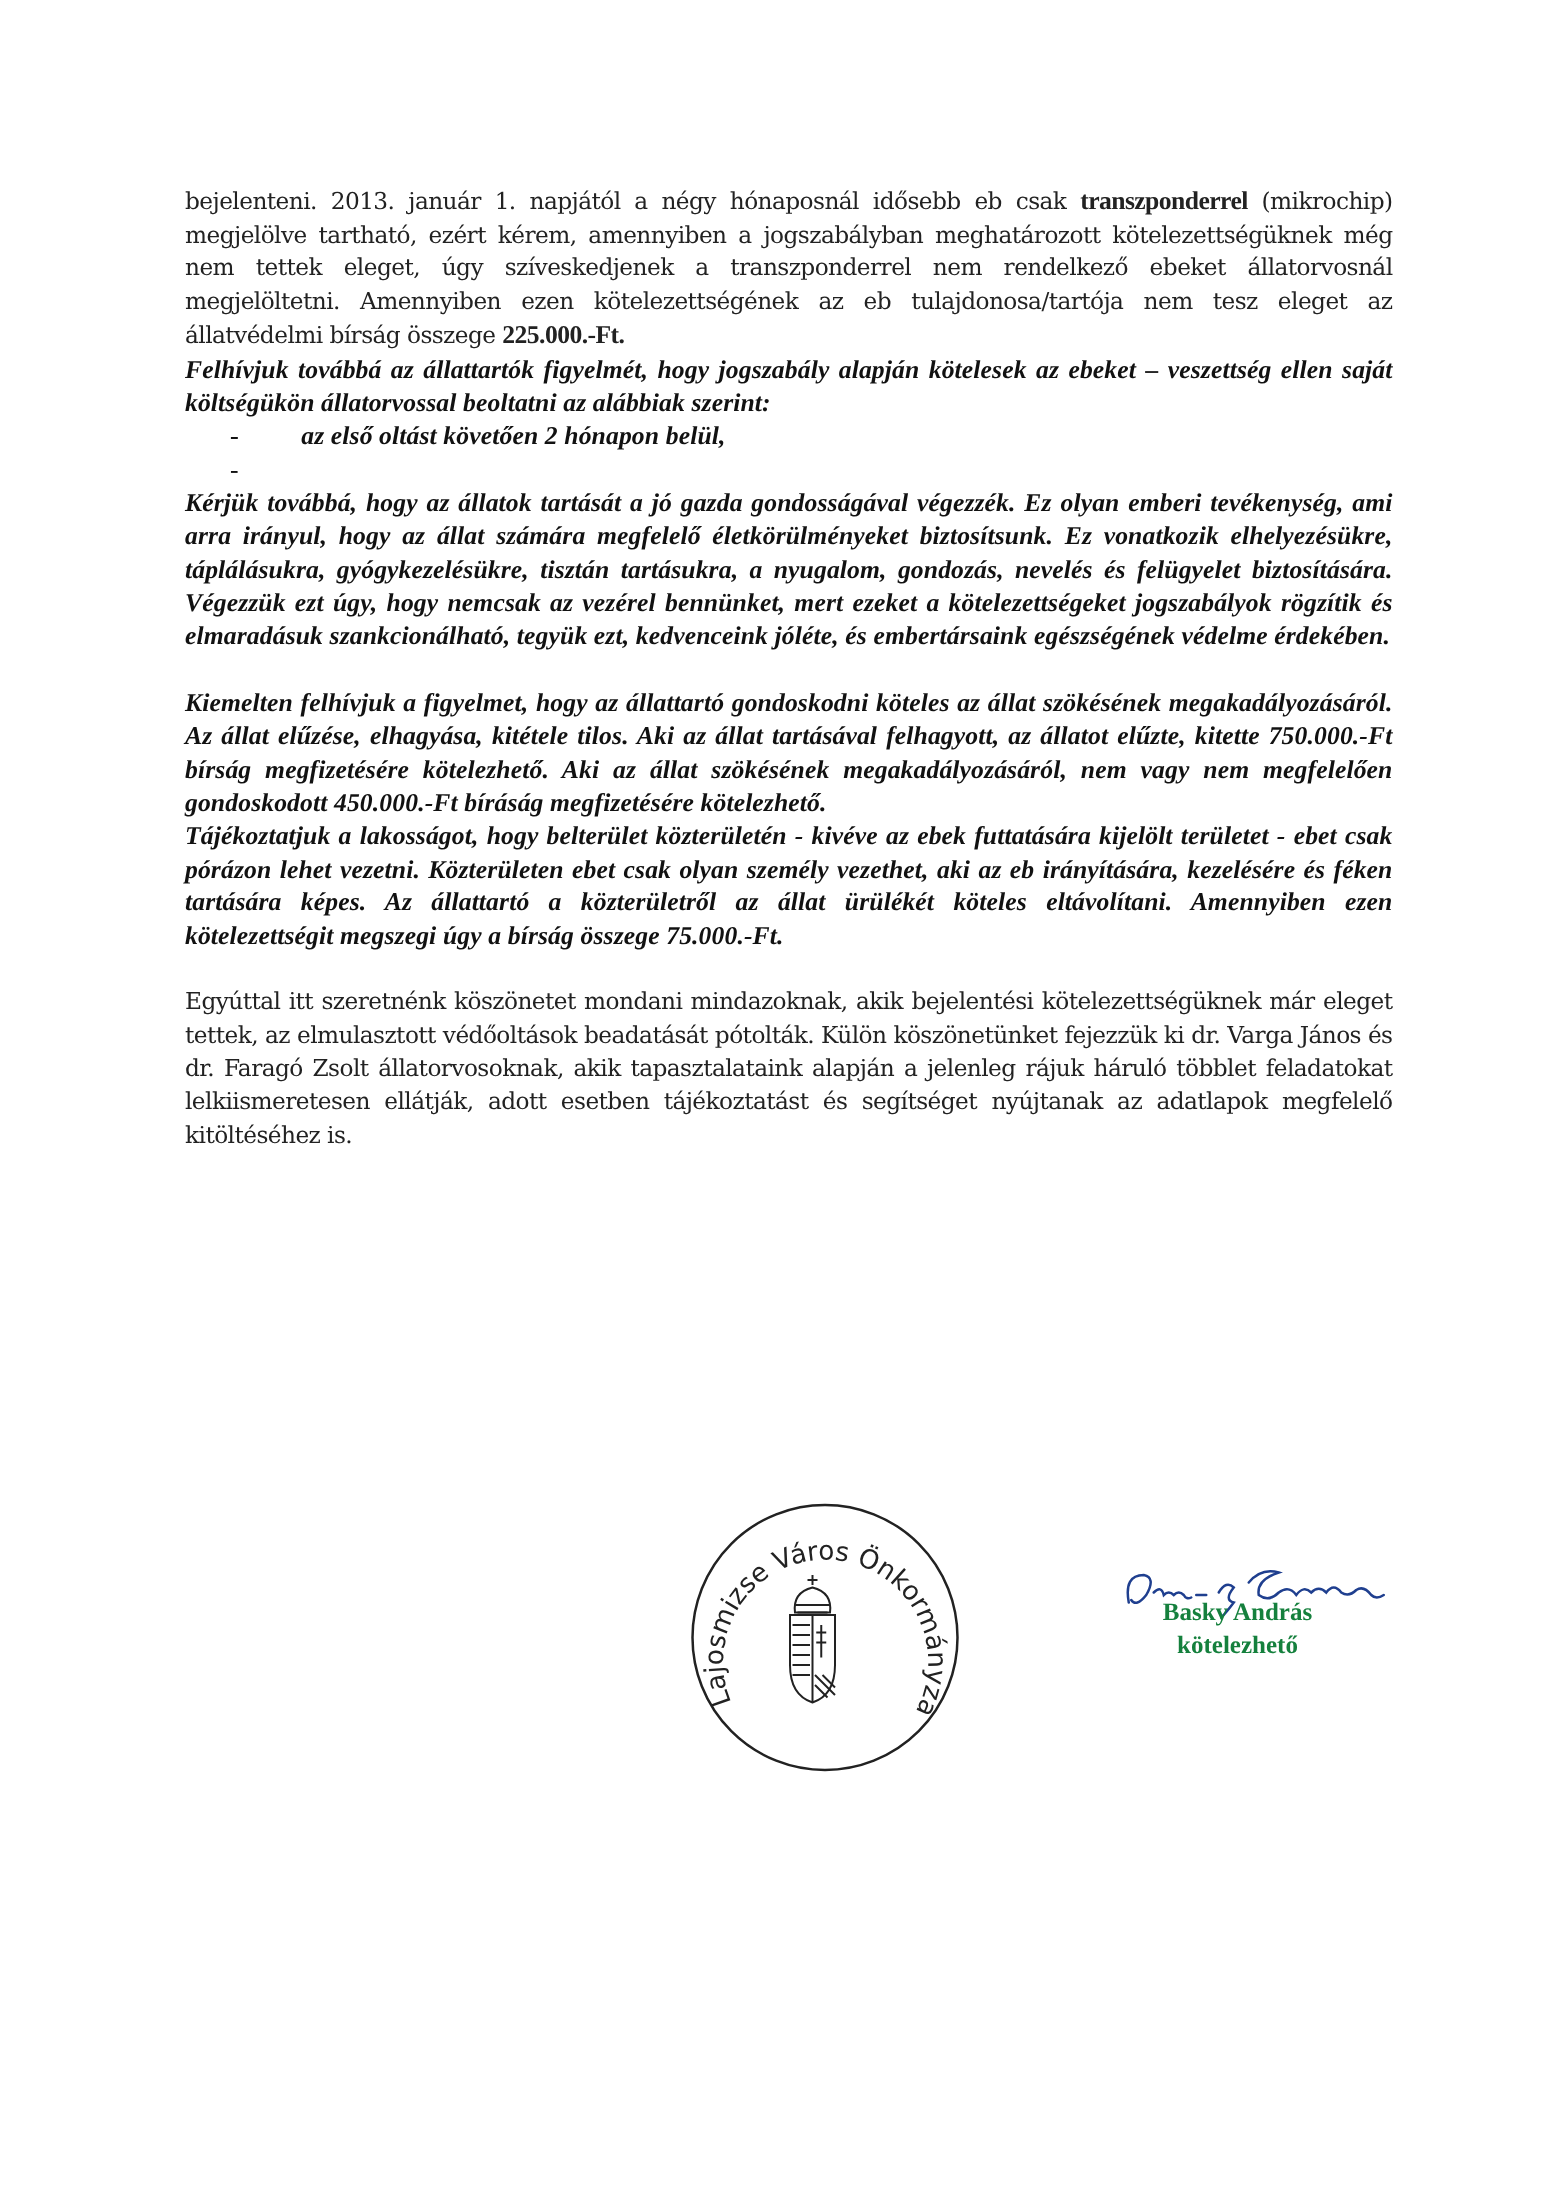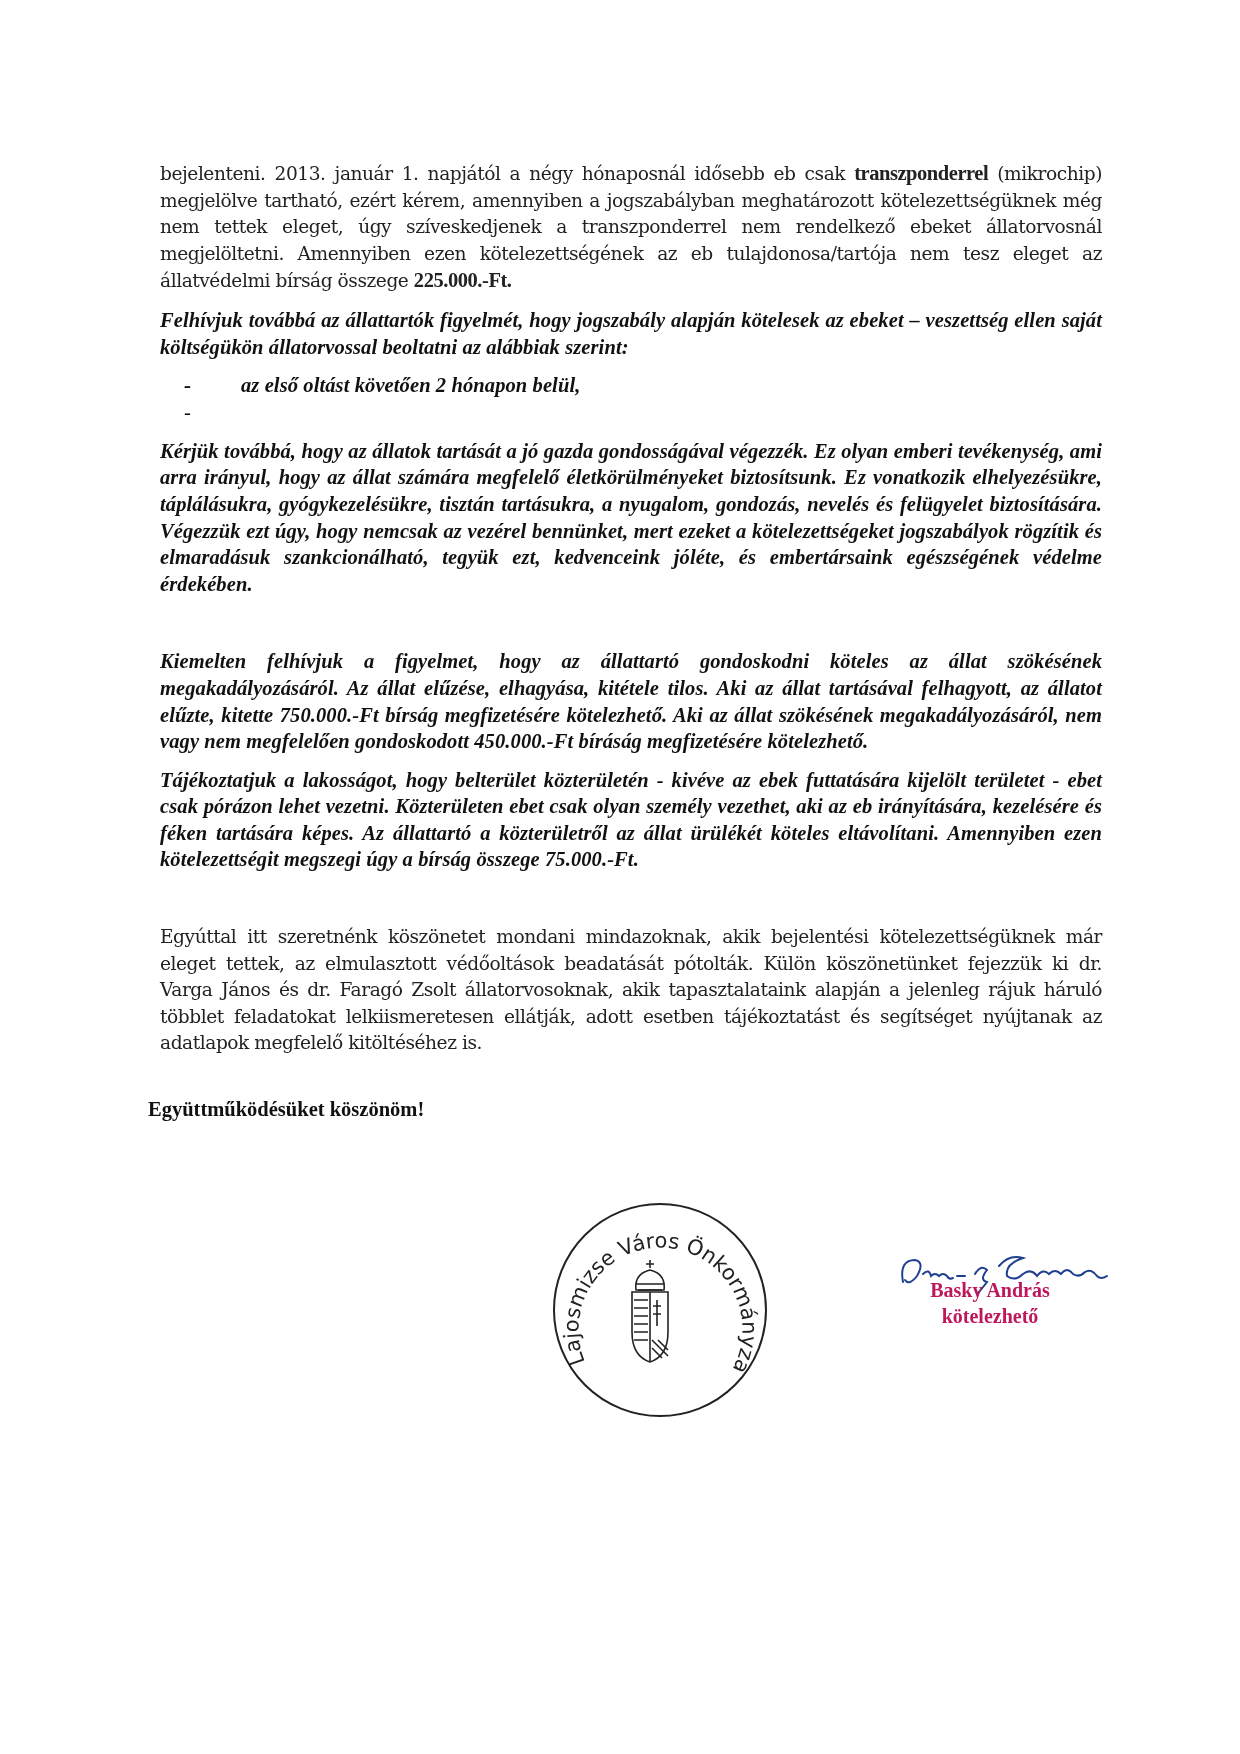--- a/index.html
+++ b/index.html
@@ -1,34 +1,34 @@
 <!DOCTYPE html>
 <html><head>
 <meta charset="utf-8">
 <style>
   html, body { margin: 0; padding: 0; background: #ffffff; }
   body { width: 1240px; height: 1754px; position: relative; overflow: hidden; }
   .page {
     position: absolute; left: 148px; top: 148px; width: 966px;
     font-family: "Liberation Serif", serif; color: #111; font-size: 20.5px; line-height: 26.6px;
   }
-  .p { margin: 12px; text-align: justify; text-align-last: auto; }
+  .p { margin: 0; text-align: justify; text-align-last: auto; }
   .garamond { font-family: "DejaVu Serif", "Liberation Serif", serif; font-size: 18.6px; letter-spacing: -0.45px; font-weight: normal; color: #222; line-height: 26.6px; }
   .boldp { font-family: "Liberation Serif", serif; font-weight: bold; font-size: 20.5px; letter-spacing: 0.1px; line-height: 26.6px; font-style: italic; }
   .b { font-weight: bold; font-family: "Liberation Serif", serif; font-size: 20.5px; }
   .gap { height: 27px; }
   .list { list-style: none; margin: 0; padding: 0; }
   .list li { position: relative; padding-left: 93px; }
   .list .dash { position: absolute; left: 36px; top: 0; font-weight: normal; }
   .closing { font-family: "Liberation Serif", serif; font-weight: bold; font-size: 20.5px; margin-top: 0; }
   .stamp {
     position: absolute; left: 548px; top: 1198px; width: 224px; height: 224px;
   }
   .signature { position: absolute; left: 895px; top: 1246px; width: 240px; height: 50px; }
-  .signer { position: absolute; left: 905px; top: 1277px; width: 170px; text-align: center; font-family: "Liberation Serif", serif; font-weight: bold; font-size: 20px; line-height: 26px; color: #be185d; }
+  .signer { position: absolute; left: 905px; top: 1277px; width: 170px; text-align: center; font-family: "Liberation Serif", serif; font-weight: bold; font-size: 20px; line-height: 26px; color: #15803d; }
 </style>
 </head>
 <body>
 
 <div class="page">
   <p class="p garamond"><span>bejelenteni. 2013. január 1. napjától a négy hónaposnál idősebb eb csak </span><b class="b">transzponderrel</b><span> (mikrochip) megjelölve tartható, ezért kérem, amennyiben a jogszabályban meghatározott kötelezettségüknek még nem tettek eleget, úgy szíveskedjenek a transzponderrel nem rendelkező ebeket állatorvosnál megjelöltetni. Amennyiben ezen kötelezettségének az eb tulajdonosa/tartója nem tesz eleget az állatvédelmi bírság összege </span><b class="b">225.000.-Ft.</b></p>
 
   <p class="p boldp">Felhívjuk továbbá az állattartók figyelmét, hogy jogszabály alapján kötelesek az ebeket – veszettség ellen saját költségükön állatorvossal beoltatni az alábbiak szerint:</p>
   <ul class="list boldp">
     <li><span class="dash">-</span></li>
@@ -40,21 +40,20 @@
   <p class="p boldp">Kérjük továbbá, hogy az állatok tartását a jó gazda gondosságával végezzék. Ez olyan emberi tevékenység, ami arra irányul, hogy az állat számára megfelelő életkörülményeket biztosítsunk. Ez vonatkozik elhelyezésükre, táplálásukra, gyógykezelésükre, tisztán tartásukra, a nyugalom, gondozás, nevelés és felügyelet biztosítására. Végezzük ezt úgy, hogy nemcsak az vezérel bennünket, mert ezeket a kötelezettségeket jogszabályok rögzítik és elmaradásuk szankcionálható, tegyük ezt, kedvenceink jóléte, és embertársaink egészségének védelme érdekében.</p>
 
   <div class="gap"></div>
   <p class="p boldp">Kiemelten felhívjuk a figyelmet, hogy az állattartó gondoskodni köteles az állat szökésének megakadályozásáról. Az állat elűzése, elhagyása, kitétele tilos. Aki az állat tartásával felhagyott, az állatot elűzte, kitette 750.000.-Ft bírság megfizetésére kötelezhető. Aki az állat szökésének megakadályozásáról, nem vagy nem megfelelően gondoskodott 450.000.-Ft bíráság megfizetésére kötelezhető.</p>
   <p class="p boldp">Tájékoztatjuk a lakosságot, hogy belterület közterületén - kivéve az ebek futtatására kijelölt területet - ebet csak pórázon lehet vezetni. Közterületen ebet csak olyan személy vezethet, aki az eb irányítására, kezelésére és féken tartására képes. Az állattartó a közterületről az állat ürülékét köteles eltávolítani. Amennyiben ezen kötelezettségit megszegi úgy a bírság összege 75.000.-Ft.</p>
 
   <div class="gap"></div>
   <p class="p garamond">Egyúttal itt szeretnénk köszönetet mondani mindazoknak, akik bejelentési kötelezettségüknek már eleget tettek, az elmulasztott védőoltások beadatását pótolták. Külön köszönetünket fejezzük ki dr. Varga János és dr. Faragó Zsolt állatorvosoknak, akik tapasztalataink alapján a jelenleg rájuk háruló többlet feladatokat lelkiismeretesen ellátják, adott esetben tájékoztatást és segítséget nyújtanak az adatlapok megfelelő kitöltéséhez is.</p>
 
   <div class="gap"></div>
-  <p class="closing">Együttműködésüket köszönöm!</p>
 </div>
 
 <svg class="stamp" viewBox="0 0 224 224">
   <defs>
     <path id="ringPath" d="M 40 170 A 82 82 0 1 1 186 168"></path>
   </defs>
   <circle cx="112" cy="112" r="106" fill="none" stroke="#222" stroke-width="2"></circle>
   <text font-family="DejaVu Sans, sans-serif" font-size="21" fill="#222">
     <textPath href="#ringPath" startOffset="2%">Lajosmizse Város Önkormányzata</textPath>
   </text>

